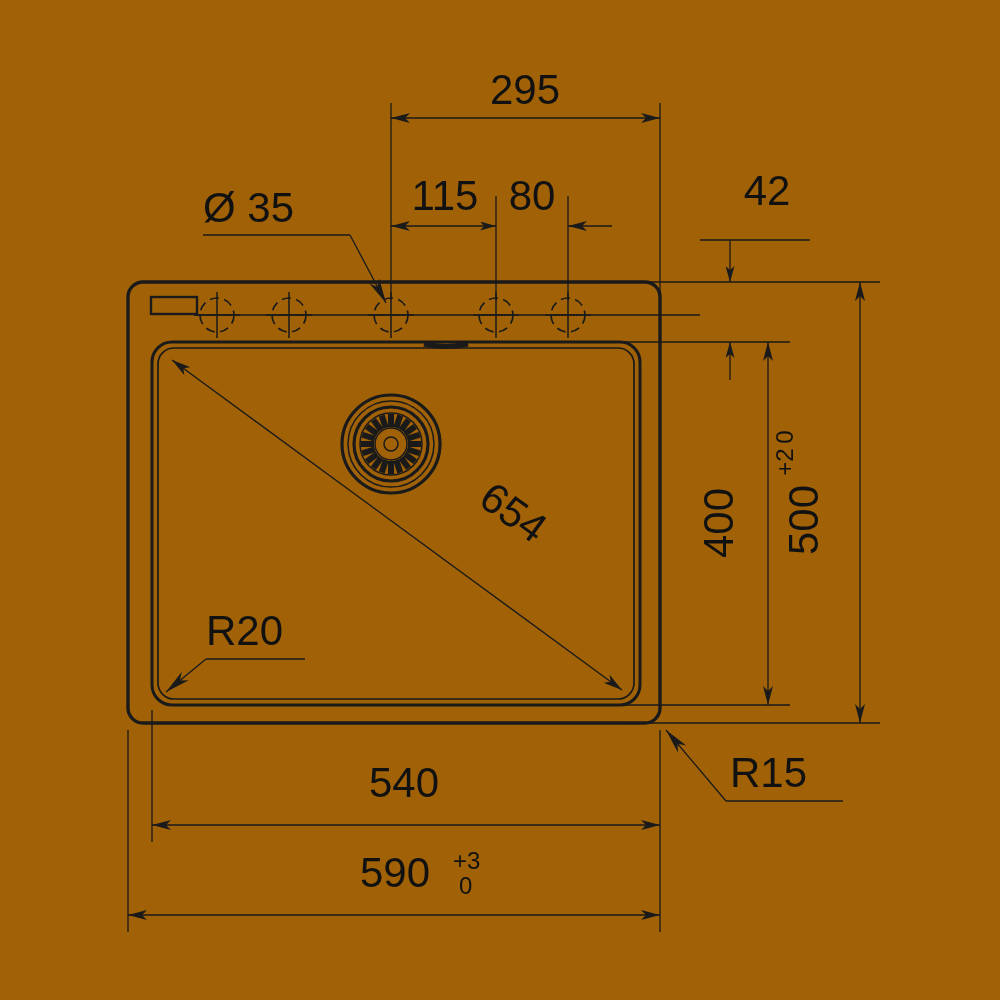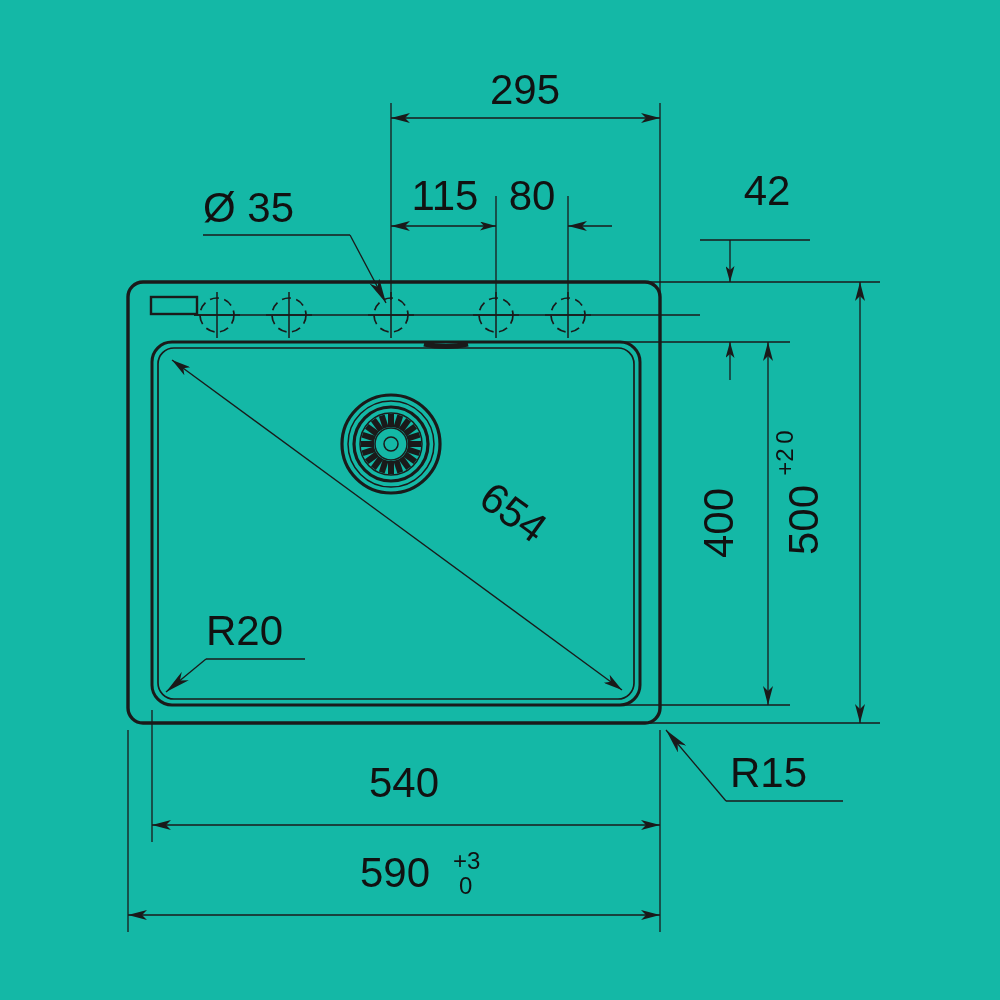--- a/index.html
+++ b/index.html
@@ -10,21 +10,21 @@
   body {
     width: 1000px;
     height: 1000px;
     font-family: "Liberation Sans", sans-serif;
     overflow: hidden;
   }
   #drawing-root {
     position: relative;
     width: 1000px;
     height: 1000px;
-    background: #14b8a6;
+    background: #a16207;
   }
   svg#tech-drawing {
     display: block;
     width: 1000px;
     height: 1000px;
   }
   .ln {
     stroke: #1a1a1a;
     fill: none;
     stroke-linecap: butt;

